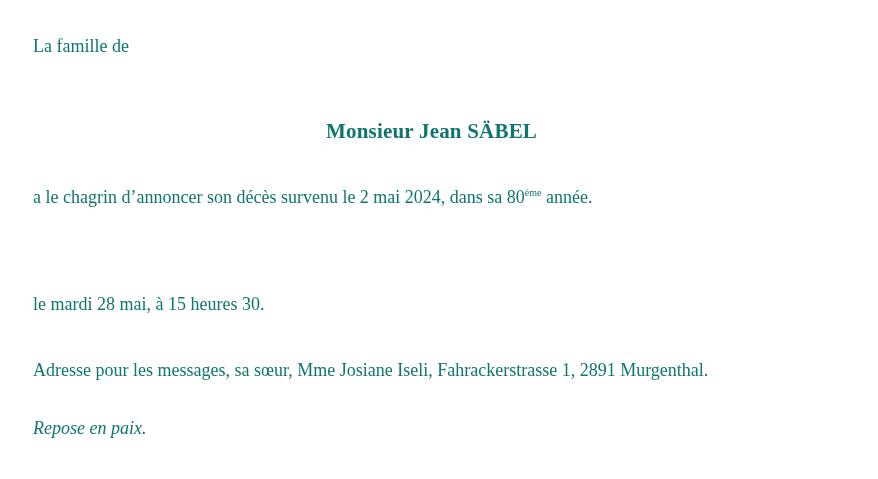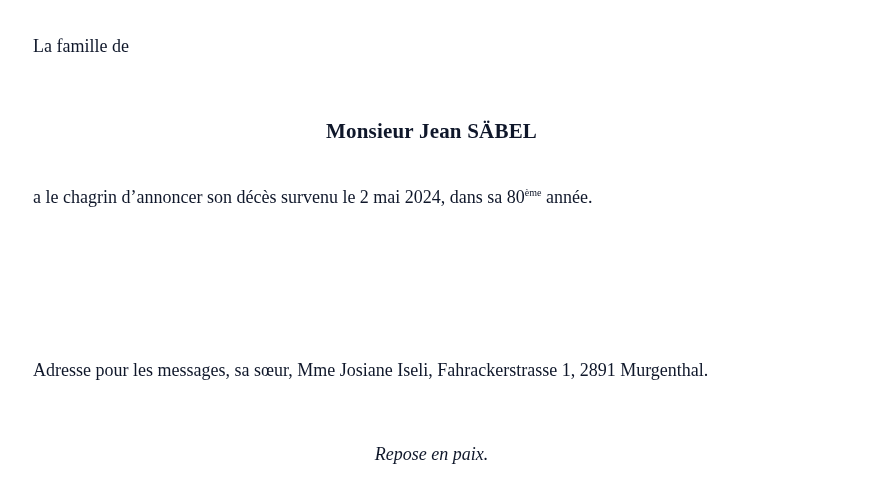--- a/index.html
+++ b/index.html
@@ -5,21 +5,21 @@
   html, body {
     margin: 0;
     padding: 0;
     background: #ffffff;
   }
   .page {
     position: relative;
     width: 878px;
     height: 479px;
     background: #ffffff;
-    color: #0f172a;
+    color: #0f766e;
     font-family: "Liberation Serif", "DejaVu Serif", serif;
     font-size: 18px;
     overflow: hidden;
     border-radius: 21px;
   }
   .line {
     position: absolute;
     left: 33px;
     right: 48px;
     white-space: nowrap;
@@ -30,22 +30,22 @@
     text-align: center;
     font-weight: bold;
     font-size: 21px;
     letter-spacing: 0.2px;
   }
   .announcement { top: 187px; }
   .ceremony-1   { top: 257px; }
   .ceremony-2   { top: 294px; }
   .address-line { top: 360px; }
   .closing {
-    top: 444px;
-    text-align: center;
+    top: 418px;
+    text-align: left;
     font-style: italic;
   }
   sup.ord {
     font-size: 10px;
     vertical-align: super;
     line-height: 0;
   }
   .bold { font-weight: normal; }
 </style>
 </head>
@@ -53,18 +53,19 @@
 
 <div class="page">
 
   <div class="line intro">La famille de</div>
 
   <div class="line title-line">Monsieur Jean SÄBEL</div>
 
   <div class="line announcement"><span>a le chagrin d’annoncer son décès survenu le 2 mai 2024, dans sa 80</span><sup class="ord">ème</sup><span> année.</span></div>
 
 
+  <div class="line ceremony-2">le mardi 28 mai, à 15 heures 30.</div>
 
   <div class="line address-line"><span>Adresse pour les messages, sa sœur, Mme Josiane Iseli, Fahrackerstrasse 1, 2891 </span><span class="bold">Murgenthal</span><span>.</span></div>
 
   <div class="line closing">Repose en paix.</div>
 
 </div>
 
 </body></html>

